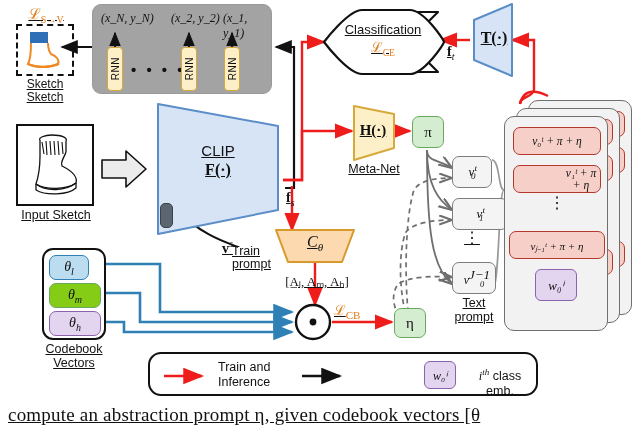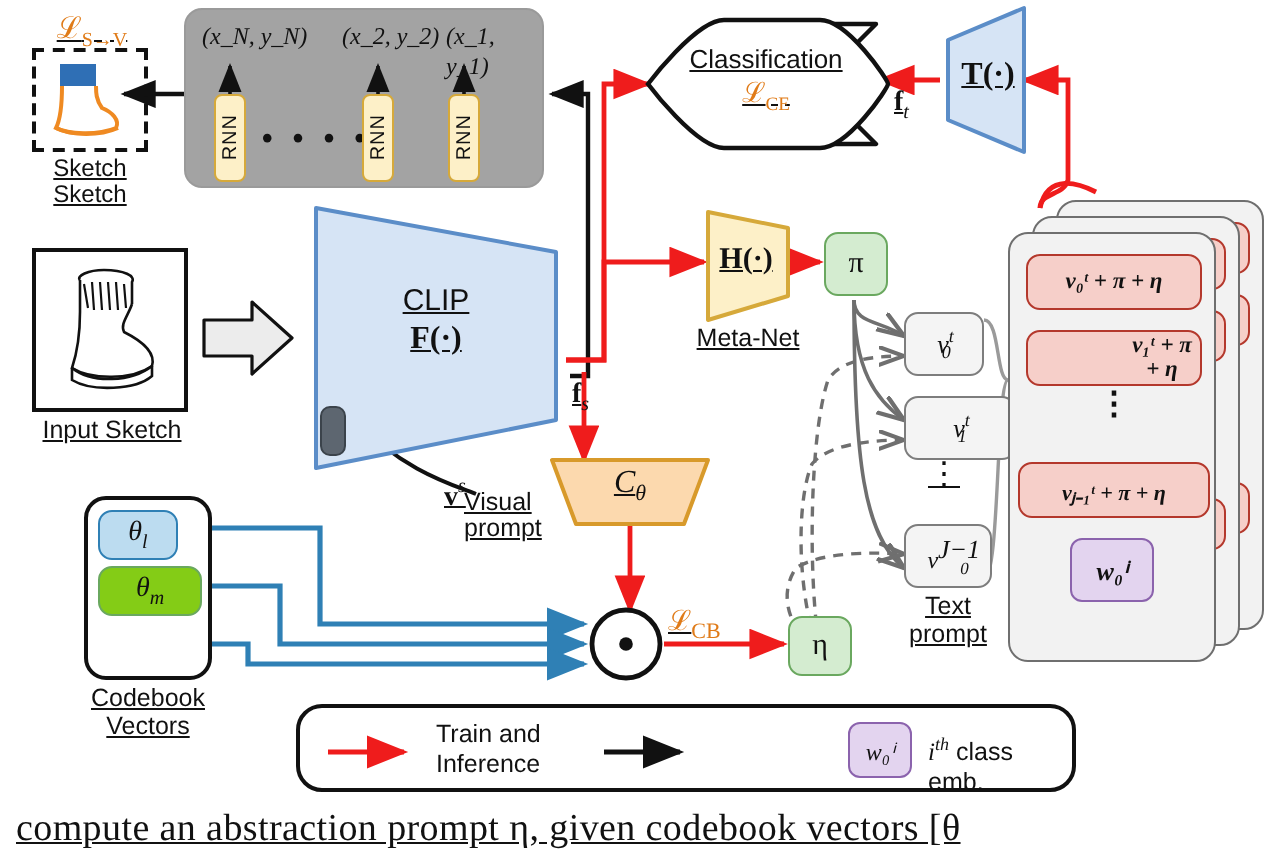--- a/index.html
+++ b/index.html
@@ -22,21 +22,21 @@
   .rnncell{background:#fdf0c8;border:1.6px solid #d6a93a;border-radius:4px;}
   .rnncell span{writing-mode:vertical-rl;transform:rotate(180deg);
     font-size:10px;letter-spacing:.5px;font-family:"Liberation Sans",sans-serif;}
   .dashbox{border:2.5px dashed #111;}
   .sketchbox{border:2.5px solid #111;background:#fff;}
 
   .tok{background:#f4f4f4;border:1.7px solid #7d7d7d;border-radius:7px;}
   .toktxt{font-size:13px;}
   .redtok{background:#f6cfc9;border:1.7px solid #b4382c;border-radius:7px;}
   .purpletok{background:#e3d4ef;border:1.7px solid #8b63ad;border-radius:6px;}
-  .card{background:#f2f2f2;border:1.8px solid #6f6f6f;border-radius:10px;font-weight:bold;}
+  .card{background:#f2f2f2;border:1.8px solid #6f6f6f;border-radius:10px;}
   .greenbox{background:#d4ecd0;border:1.8px solid #6aa85f;border-radius:7px;}
 
   .cb-l{background:#bcdcf0;border:1.8px solid #2f80b5;border-radius:7px;}
   .cb-m{background:#84cc16;border:1.8px solid #6aa85f;border-radius:7px;text-align:right;}
   .cb-h{background:#e3d4ef;border:1.8px solid #8b63ad;border-radius:7px;}
   .cbwrap{border:2.6px solid #111;border-radius:11px;background:#fff;}
 
   .legend{border:2.4px solid #111;border-radius:13px;background:#fff;}
   .vprompt{background:#5d6670;border:1.6px solid #3b434b;border-radius:5px;}
 
@@ -168,21 +168,21 @@
 </div>
 
 <div class="abs node vprompt" style="left:160px;top:203px;width:13px;height:25px;"></div>
 <svg class="abs over" style="left:150px;top:195px;" width="110" height="60">
   <path d="M88,52 C78,48 50,40 28,15" fill="none" stroke="#111" stroke-width="2" marker-end="url(#abk)"></path>
 </svg>
 <div class="abs lbl" style="left:222px;top:238px;">
   <span class="mathb" style="font-size:14px;">v</span><sup class="math" style="font-size:10px;">s</sup>
 </div>
 <div class="abs lbl" style="left:232px;top:245px;width:60px;line-height:13px;font-size:12.5px;">
-  <div>Visual</div>
+  <div>Train</div>
   <div>prompt</div>
 </div>
 
 <div class="abs lbl" style="left:286px;top:188px;">
   <span class="mathb" style="font-size:14px;">f</span><sub class="math" style="font-size:10px;">s</sub>
 </div>
 
 <svg class="abs node" style="left:318px;top:8px;" width="130" height="70">
   <path d="M10,34 L40,4 L120,4 L90,34 L120,64 L40,64 z" fill="#fff" stroke="#111" stroke-width="2.2" stroke-linejoin="round" transform="translate(0,0)"></path>
   <path d="M6,34 C6,34 30,2 44,2 L92,2 C106,2 126,32 126,34 C126,36 106,66 92,66 L44,66 C30,66 6,34 6,34 z" fill="#fff" stroke="#111" stroke-width="2.2"></path>
@@ -214,20 +214,21 @@
 </div>
 
 <svg class="abs node" style="left:272px;top:228px;" width="86" height="40">
   <path d="M4,2 L82,2 L70,34 L16,34 z" fill="#fcd9ae" stroke="#d89a2b" stroke-width="2" stroke-linejoin="round"></path>
 </svg>
 <div class="abs lbl ctr" style="left:278px;top:232px;width:74px;height:22px;">
   <span class="math" style="font-size:16px;">
     <span>C</span><sub style="font-size:11px;">θ</sub>
   </span>
 </div>
+<div class="abs lbl serif" style="left:258px;top:272px;width:118px;text-align:center;font-size:13px;">[A̲ₗ, Aₘ, Aₕ]</div>
 
 <svg class="abs node" style="left:292px;top:302px;" width="42" height="42">
   <circle cx="21" cy="20" r="17" fill="#fff" stroke="#111" stroke-width="2.4"></circle>
   <circle cx="21" cy="20" r="3.4" fill="#111"></circle>
 </svg>
 <div class="abs lbl" style="left:334px;top:300px;">
   <span class="loss" style="font-size:14px;">
     <span>ℒ</span><sub style="font-size:11px;">CB</sub>
   </span>
 </div>
@@ -292,40 +293,45 @@
   <div class="abs cb-l ctr" style="left:5px;top:5px;width:40px;height:25px;">
     <span class="math" style="font-size:14px;">
       <span>θ</span><sub style="font-size:10px;">l</sub>
     </span>
   </div>
   <div class="abs cb-m ctr" style="left:5px;top:33px;width:52px;height:25px;">
     <span class="math" style="font-size:14px;">
       <span>θ</span><sub style="font-size:10px;">m</sub>
     </span>
   </div>
+  <div class="abs cb-h ctr" style="left:5px;top:61px;width:52px;height:25px;">
+    <span class="math" style="font-size:14px;">
+      <span>θ</span><sub style="font-size:10px;">h</sub>
+    </span>
+  </div>
 </div>
 <div class="abs lbl" style="left:20px;top:342px;width:108px;text-align:center;line-height:14px;font-size:12.5px;">
   <div>Codebook</div>
   <div>Vectors</div>
 </div>
 
 <div class="abs node legend" style="left:148px;top:352px;width:390px;height:44px;z-index:7;">
   <svg class="abs" style="left:12px;top:13px;" width="52" height="18">
     <path d="M2,9 L40,9" stroke="#ef1c1c" stroke-width="2.6" marker-end="url(#ard)"></path>
   </svg>
   <div class="abs" style="left:68px;top:6px;width:76px;line-height:15px;font-size:12.5px;">
     <div>Train and</div>
     <div>Inference</div>
   </div>
   <svg class="abs" style="left:150px;top:13px;" width="52" height="18">
     <path d="M2,9 L40,9" stroke="#111" stroke-width="2.6" marker-end="url(#abk)"></path>
   </svg>
   <div class="abs purpletok ctr" style="left:274px;top:7px;width:32px;height:28px;">
     <span class="math" style="font-size:12px;">w₀ⁱ</span>
   </div>
-  <div class="abs" style="left:314px;top:13px;font-size:12.5px;">
+  <div class="abs" style="left:314px;top:13px;font-size:12.5px;text-align:center;">
     <span class="math">i</span><sup class="math" style="font-size:9px;">th</sup><span> class emb.</span>
   </div>
 </div>
 
 <div class="abs lbl cap" style="left:8px;top:404px;width:660px;font-size:19px;letter-spacing:.2px;">compute an abstraction prompt η, given codebook vectors [θ</div>
 
 </div>
 
 </body></html>

